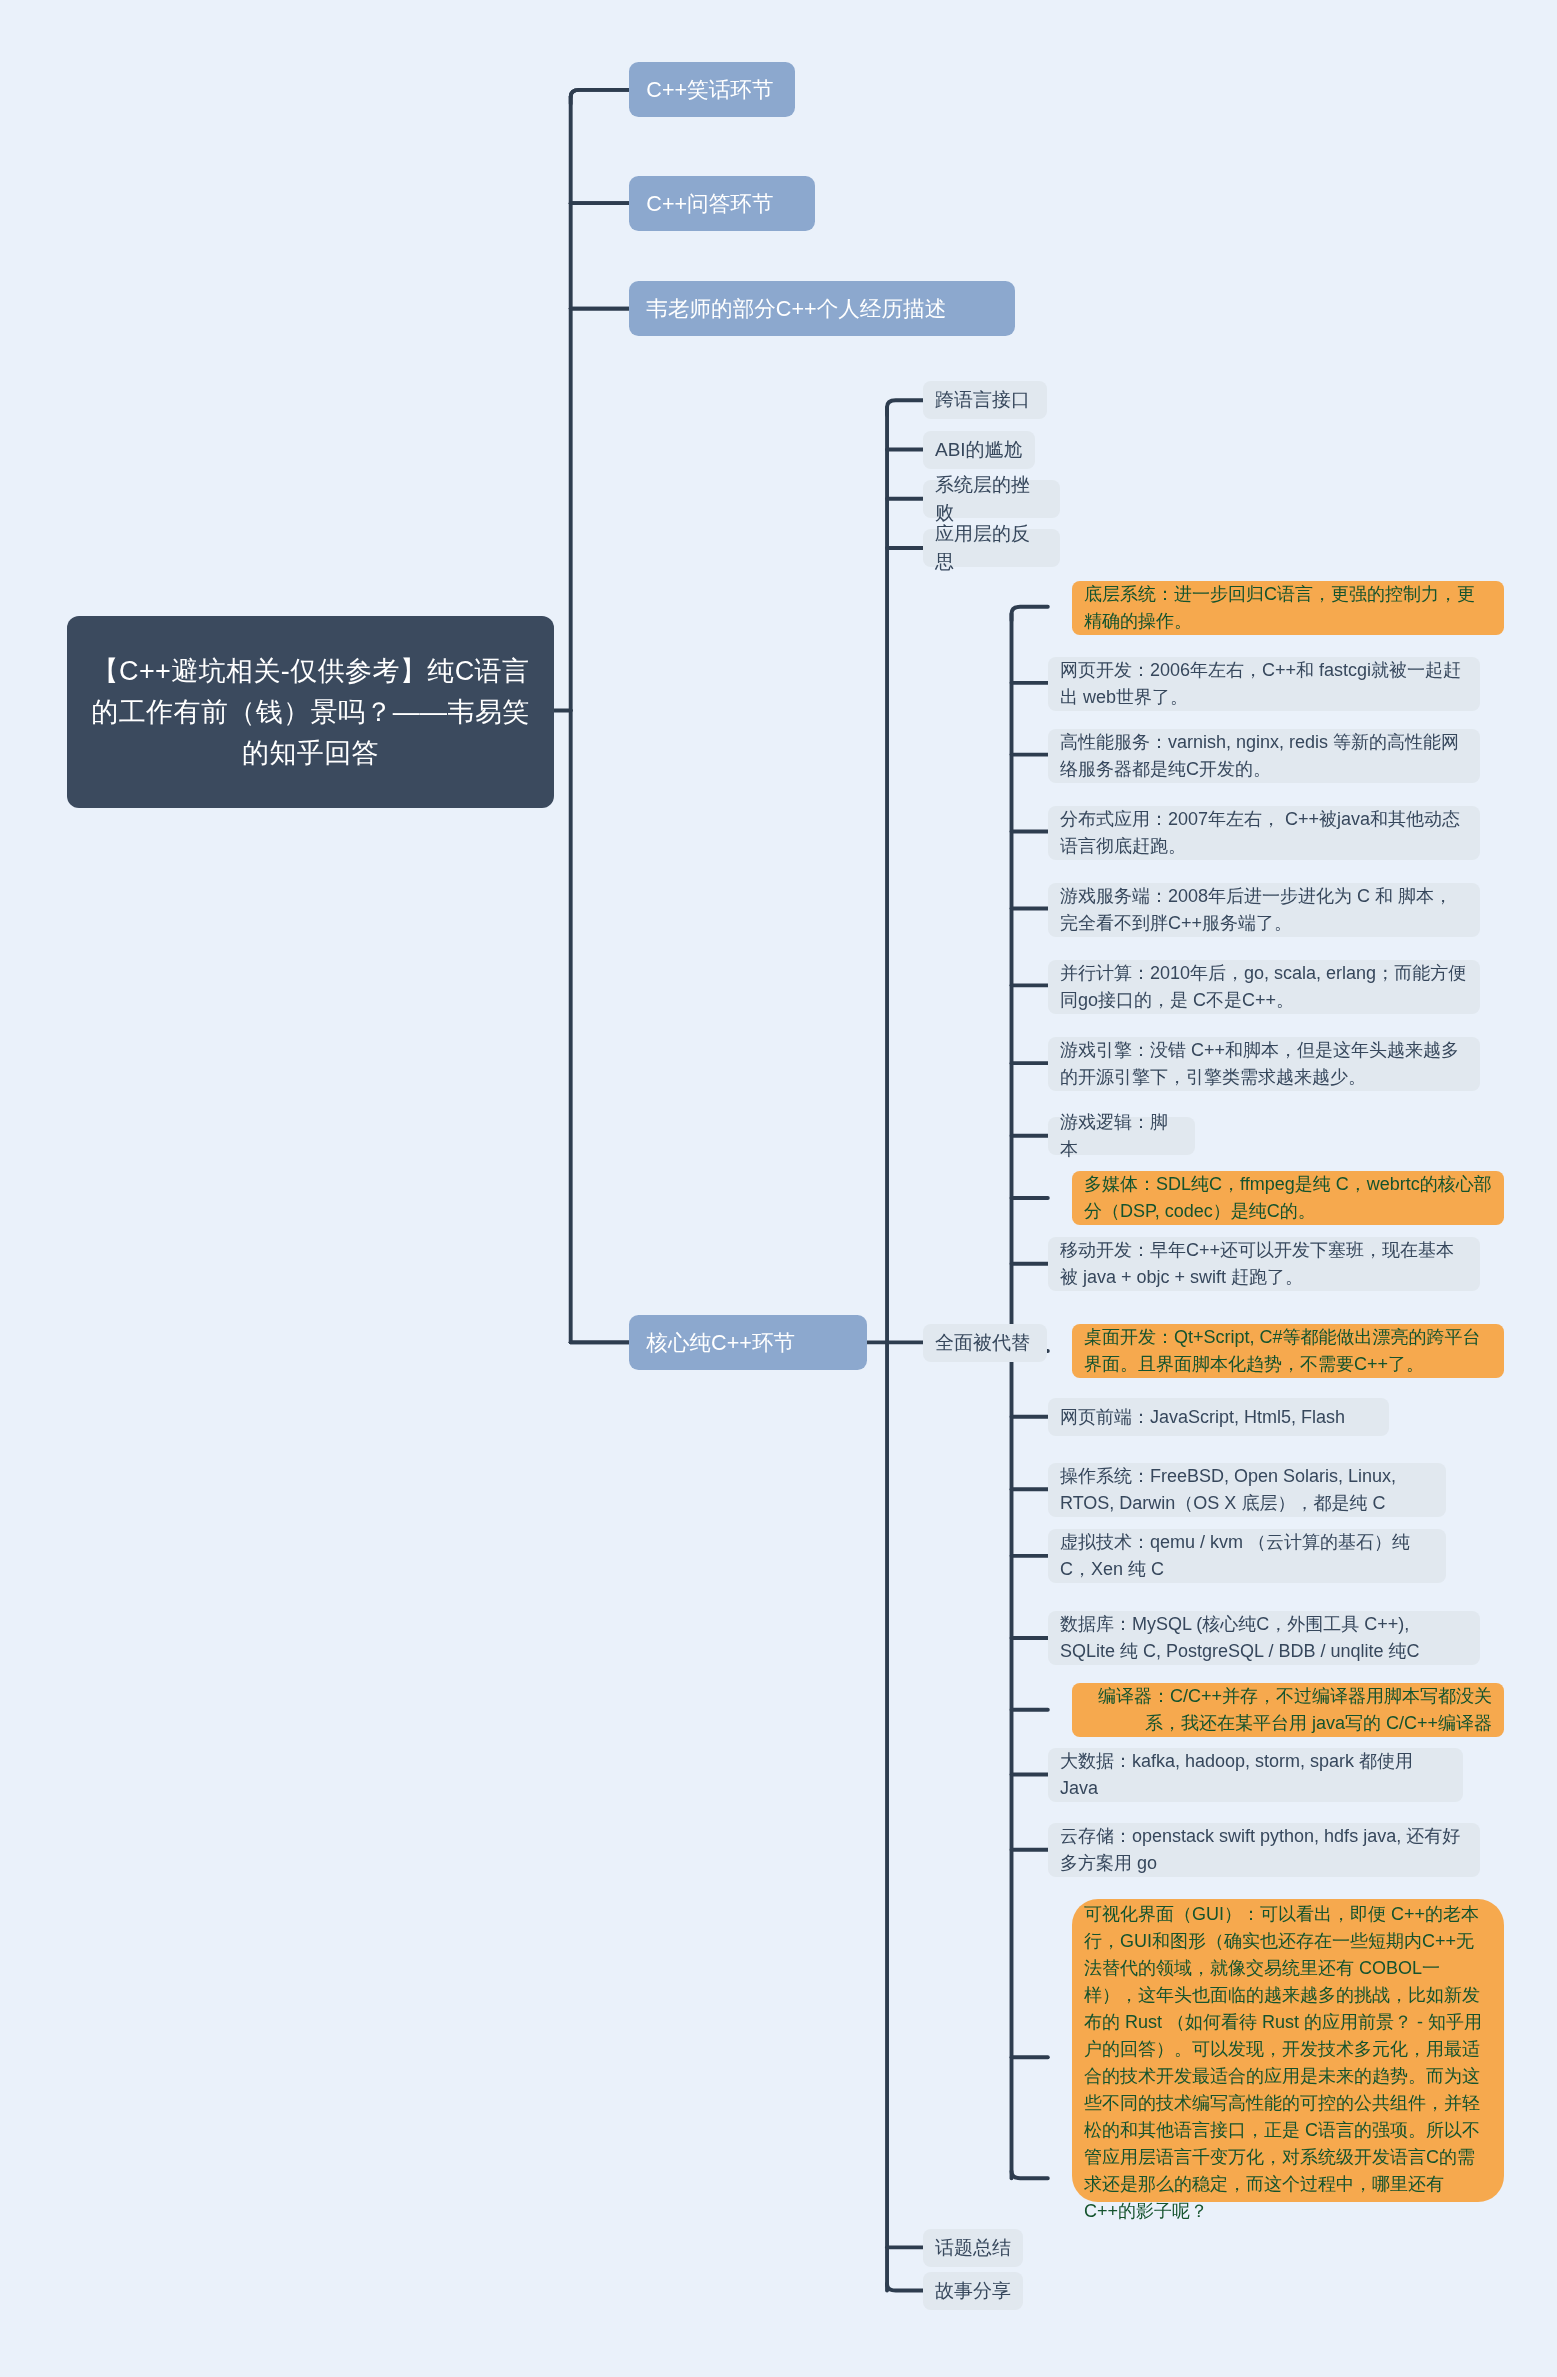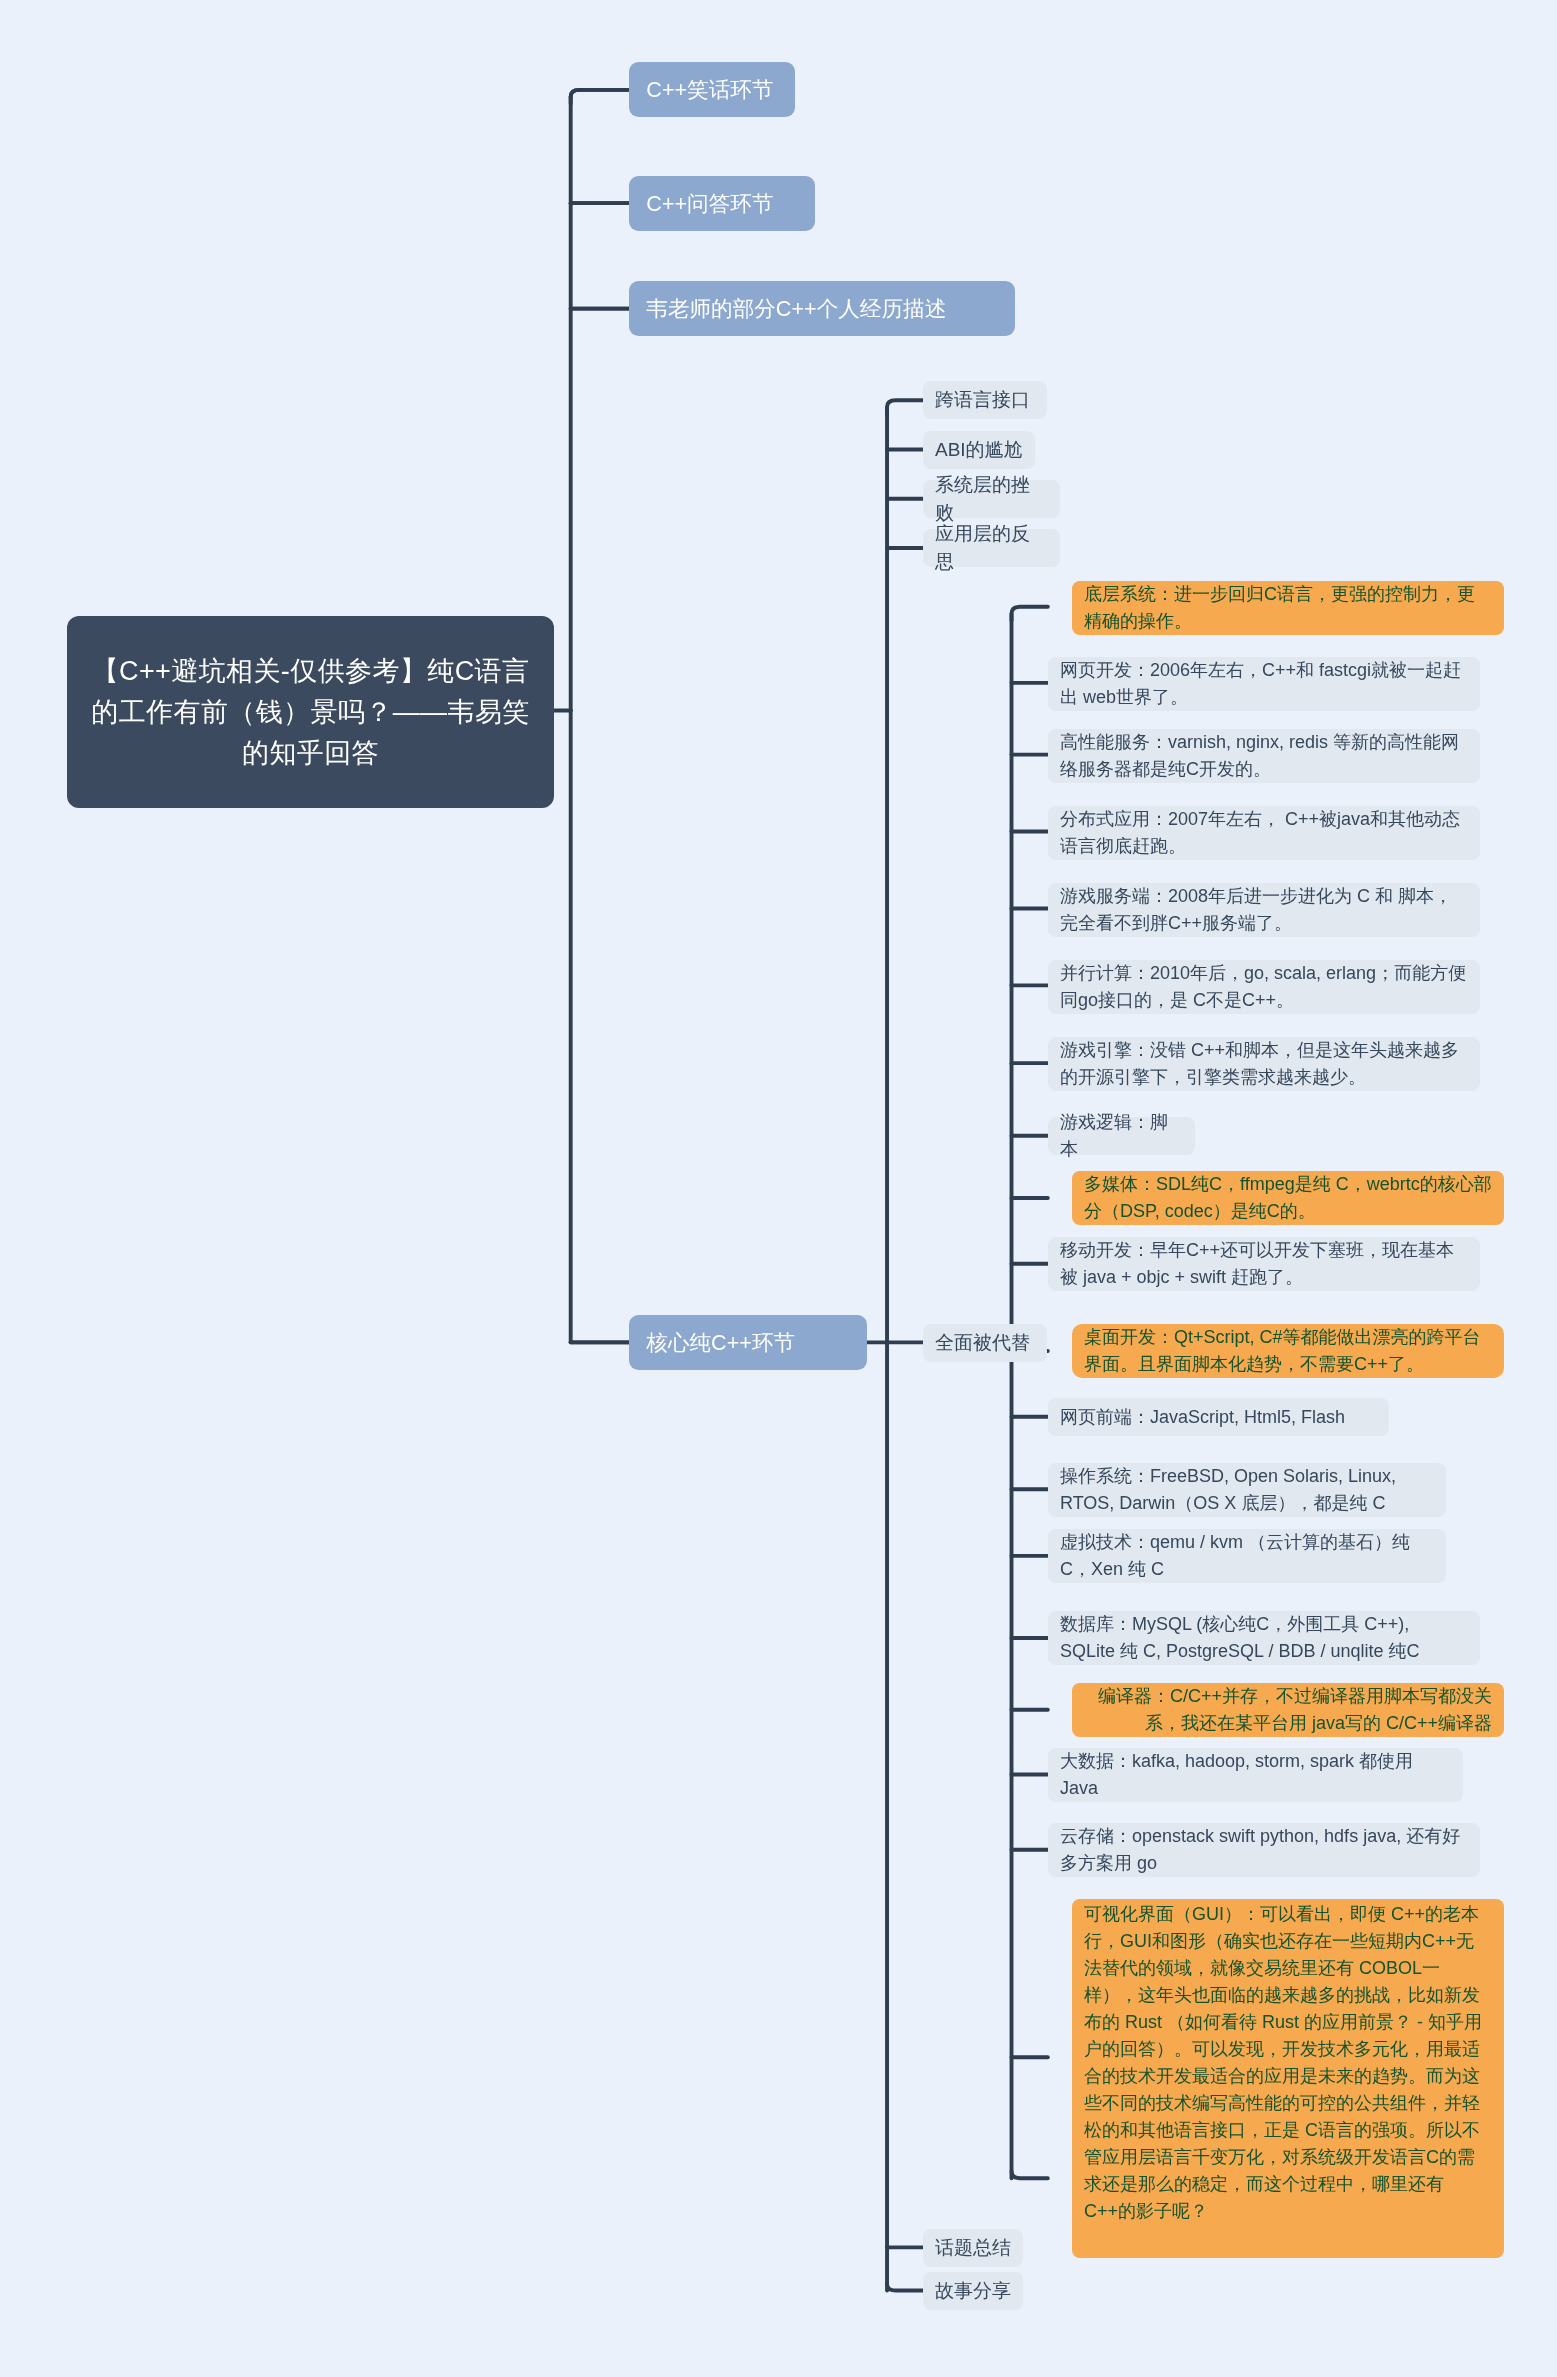--- a/index.html
+++ b/index.html
@@ -187,21 +187,21 @@
   </div>
 
   <div class="node n-orange" style="left:1048px;top:1171px;width:432px;height:54px;">
     <span class="txt">多媒体：SDL纯C，ffmpeg是纯 C，webrtc的核心部分（DSP, codec）是纯C的。</span>
   </div>
 
   <div class="node n-grey" style="left:1048px;top:1237px;width:432px;height:54px;">
     <span class="txt">移动开发：早年C++还可以开发下塞班，现在基本被 java + objc + swift 赶跑了。</span>
   </div>
 
-  <div class="node n-orange" style="left:1048px;top:1324px;width:432px;height:54px;border-radius:10px;">
+  <div class="node n-orange" style="left:1048px;top:1324px;width:432px;height:54px;">
     <span class="txt">桌面开发：Qt+Script, C#等都能做出漂亮的跨平台界面。且界面脚本化趋势，不需要C++了。</span>
   </div>
 
   <div class="node n-grey" style="left:1048px;top:1398px;width:341px;height:38px;">
     <span class="txt">网页前端：JavaScript, Html5, Flash</span>
   </div>
 
   <div class="node n-grey" style="left:1048px;top:1463px;width:398px;height:54px;">
     <span class="txt">操作系统：FreeBSD, Open Solaris, Linux, RTOS, Darwin（OS X 底层），都是纯 C</span>
   </div>
@@ -219,18 +219,18 @@
   </div>
 
   <div class="node n-grey" style="left:1048px;top:1748px;width:415px;height:54px;">
     <span class="txt">大数据：kafka, hadoop, storm, spark 都使用Java</span>
   </div>
 
   <div class="node n-grey" style="left:1048px;top:1823px;width:432px;height:54px;">
     <span class="txt">云存储：openstack swift python, hdfs java, 还有好多方案用 go</span>
   </div>
 
-  <div class="node n-orange" style="left:1048px;top:1899px;width:432px;height:359px;align-items:flex-start;">
+  <div class="node n-orange" style="left:1048px;top:1899px;width:432px;height:303px;align-items:flex-start;border-radius:26px;">
     <span class="txt">可视化界面（GUI）：可以看出，即便 C++的老本行，GUI和图形（确实也还存在一些短期内C++无法替代的领域，就像交易统里还有 COBOL一样），这年头也面临的越来越多的挑战，比如新发布的 Rust （如何看待 Rust 的应用前景？ - 知乎用户的回答）。可以发现，开发技术多元化，用最适合的技术开发最适合的应用是未来的趋势。而为这些不同的技术编写高性能的可控的公共组件，并轻松的和其他语言接口，正是 C语言的强项。所以不管应用层语言千变万化，对系统级开发语言C的需求还是那么的稳定，而这个过程中，哪里还有 C++的影子呢？</span>
   </div>
 
 </div>
 
 
 </body></html>

